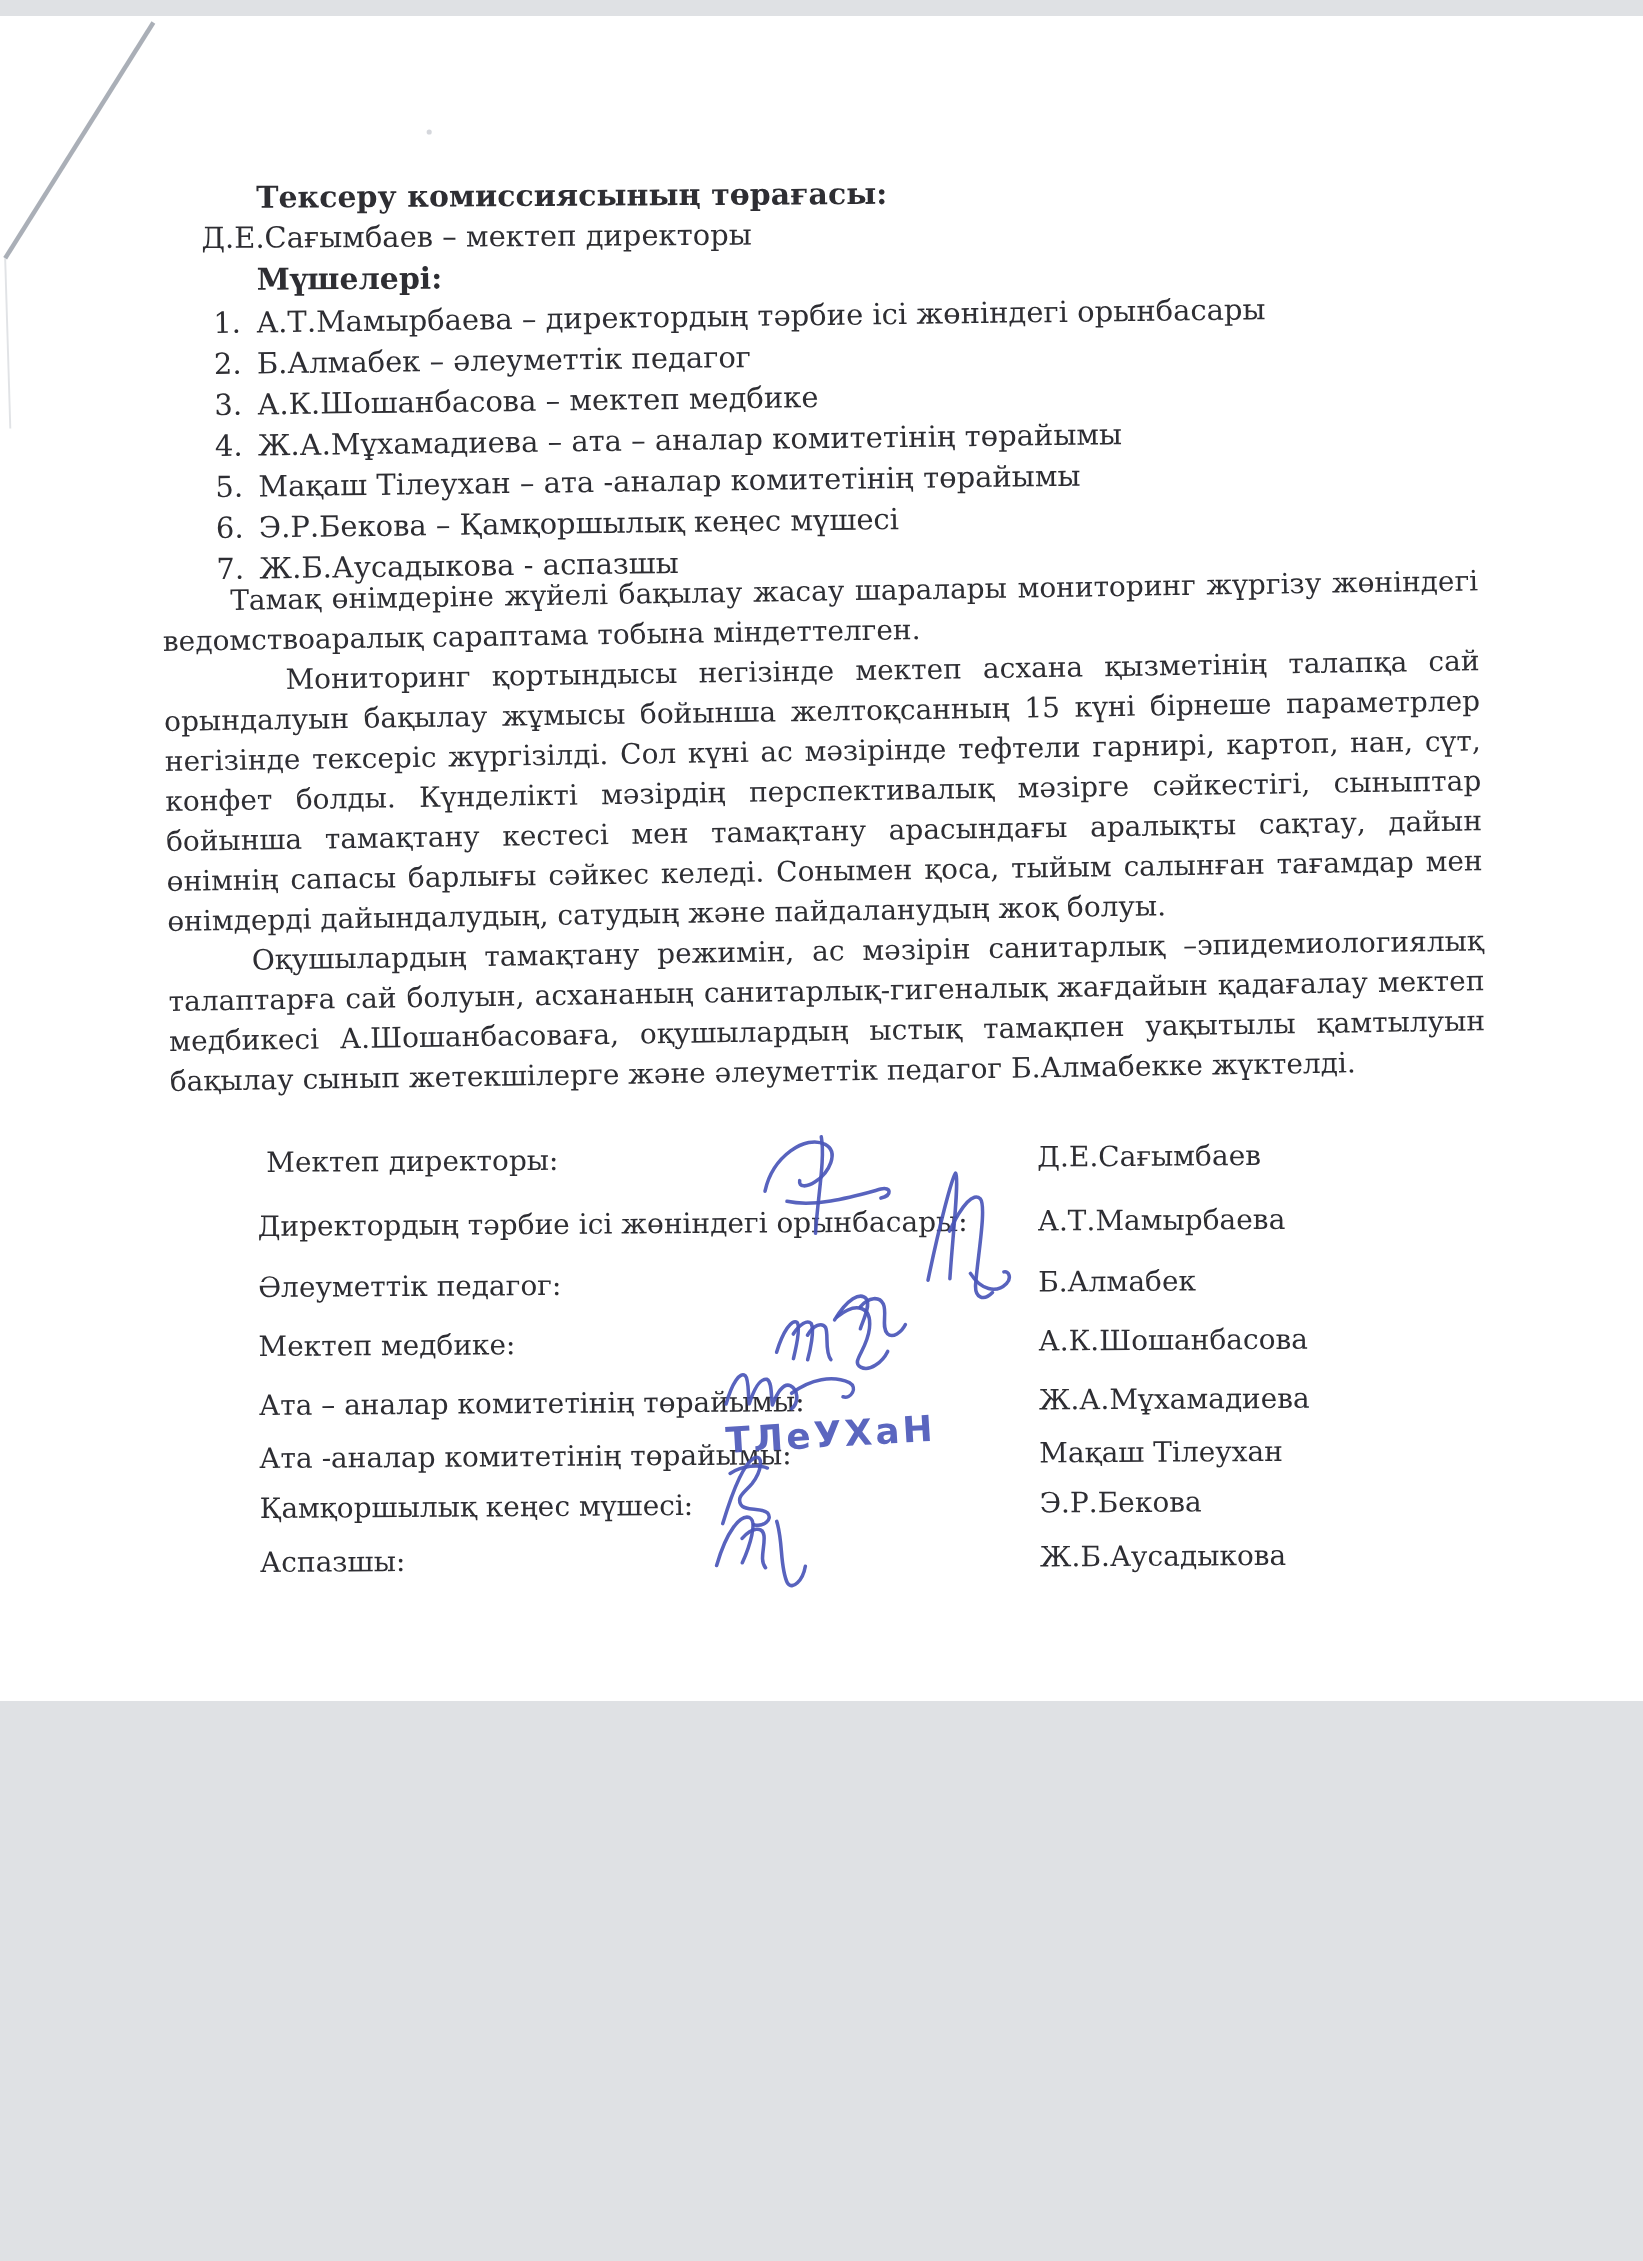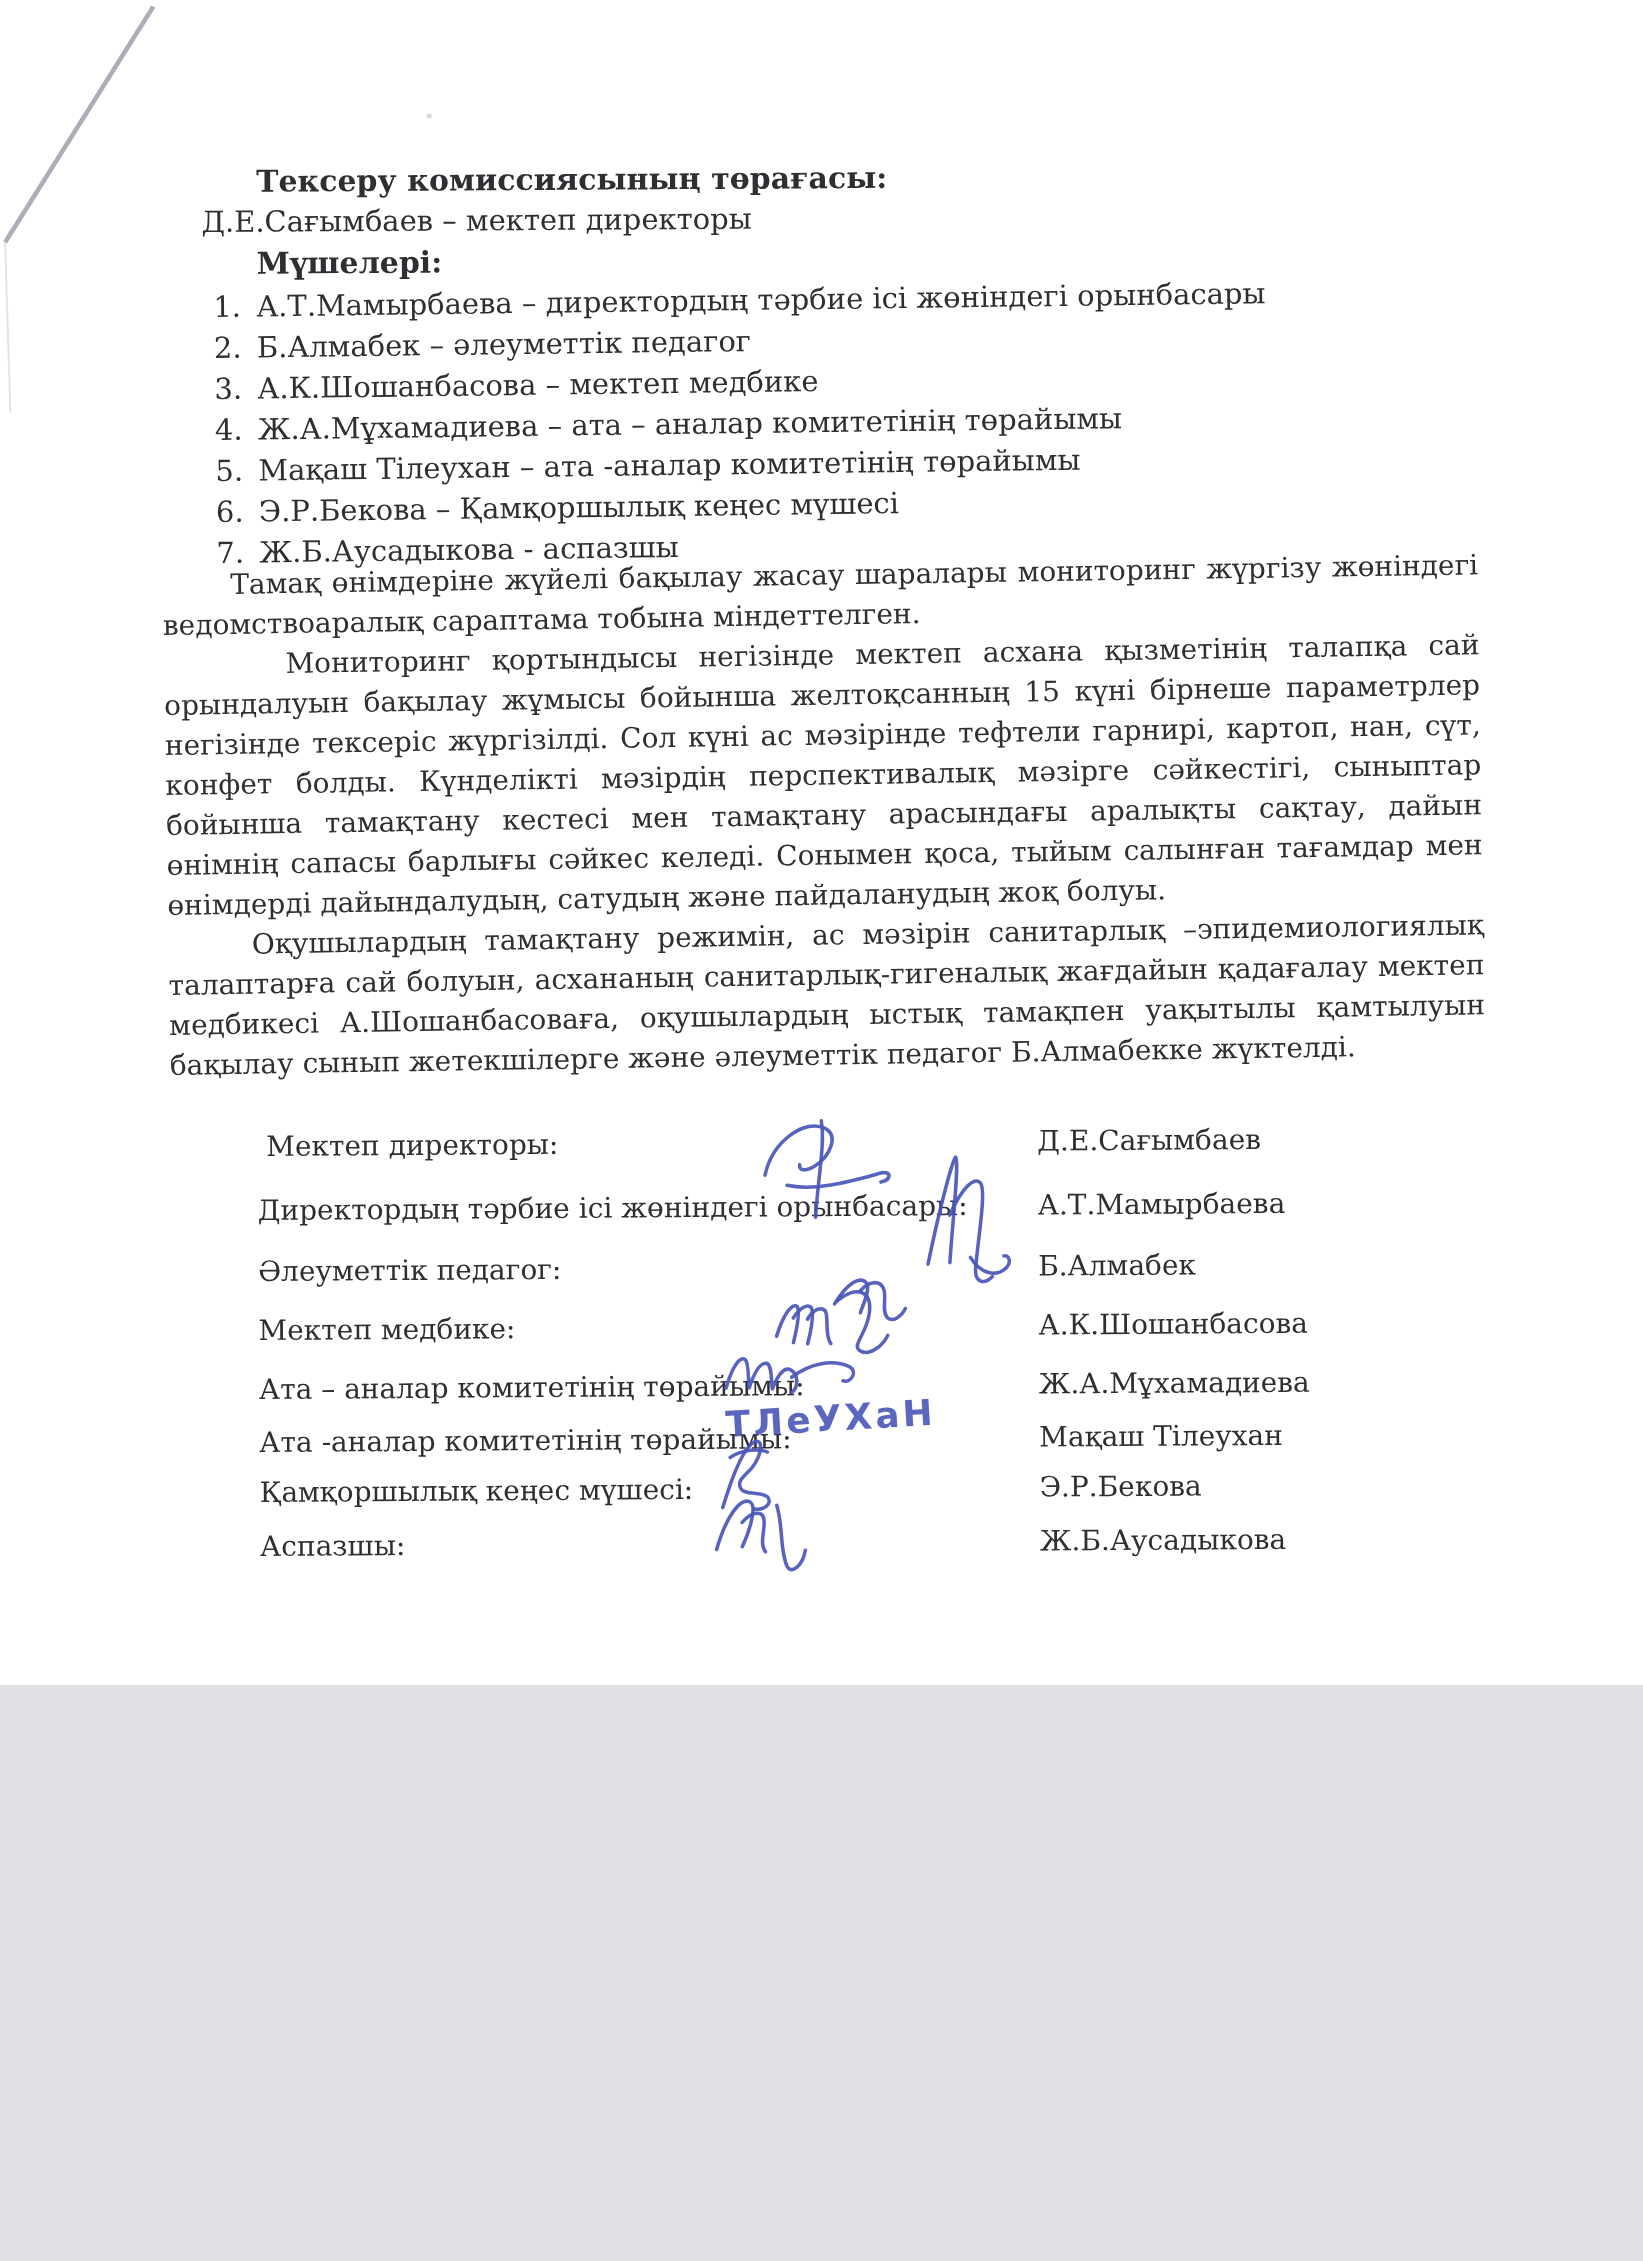--- a/index.html
+++ b/index.html
@@ -3,20 +3,21 @@
 <meta charset="utf-8">
 <style>
   html, body { margin:0; padding:0; background:#dfe1e4; }
   .page {
     position:relative;
     width:1644px; height:1685px;
     background:#ffffff;
     overflow:hidden;
     font-family:"DejaVu Serif","Liberation Serif",serif;
     color:#2e2e33;
+    margin-top:16px;
   }
   
   .artifact-svg { position:absolute; left:0; top:0; }
   .smudge {
     position:absolute; left:664px; top:1802px;
     width:129px; height:45px; border-radius:50%;
     background:radial-gradient(ellipse at center, rgba(140,205,190,0.22), rgba(140,205,190,0) 70%);
   }
   
   .heading-block { position:absolute; left:201px; top:161px; width:902px; transform:rotate(-0.35deg); transform-origin:left top; }

